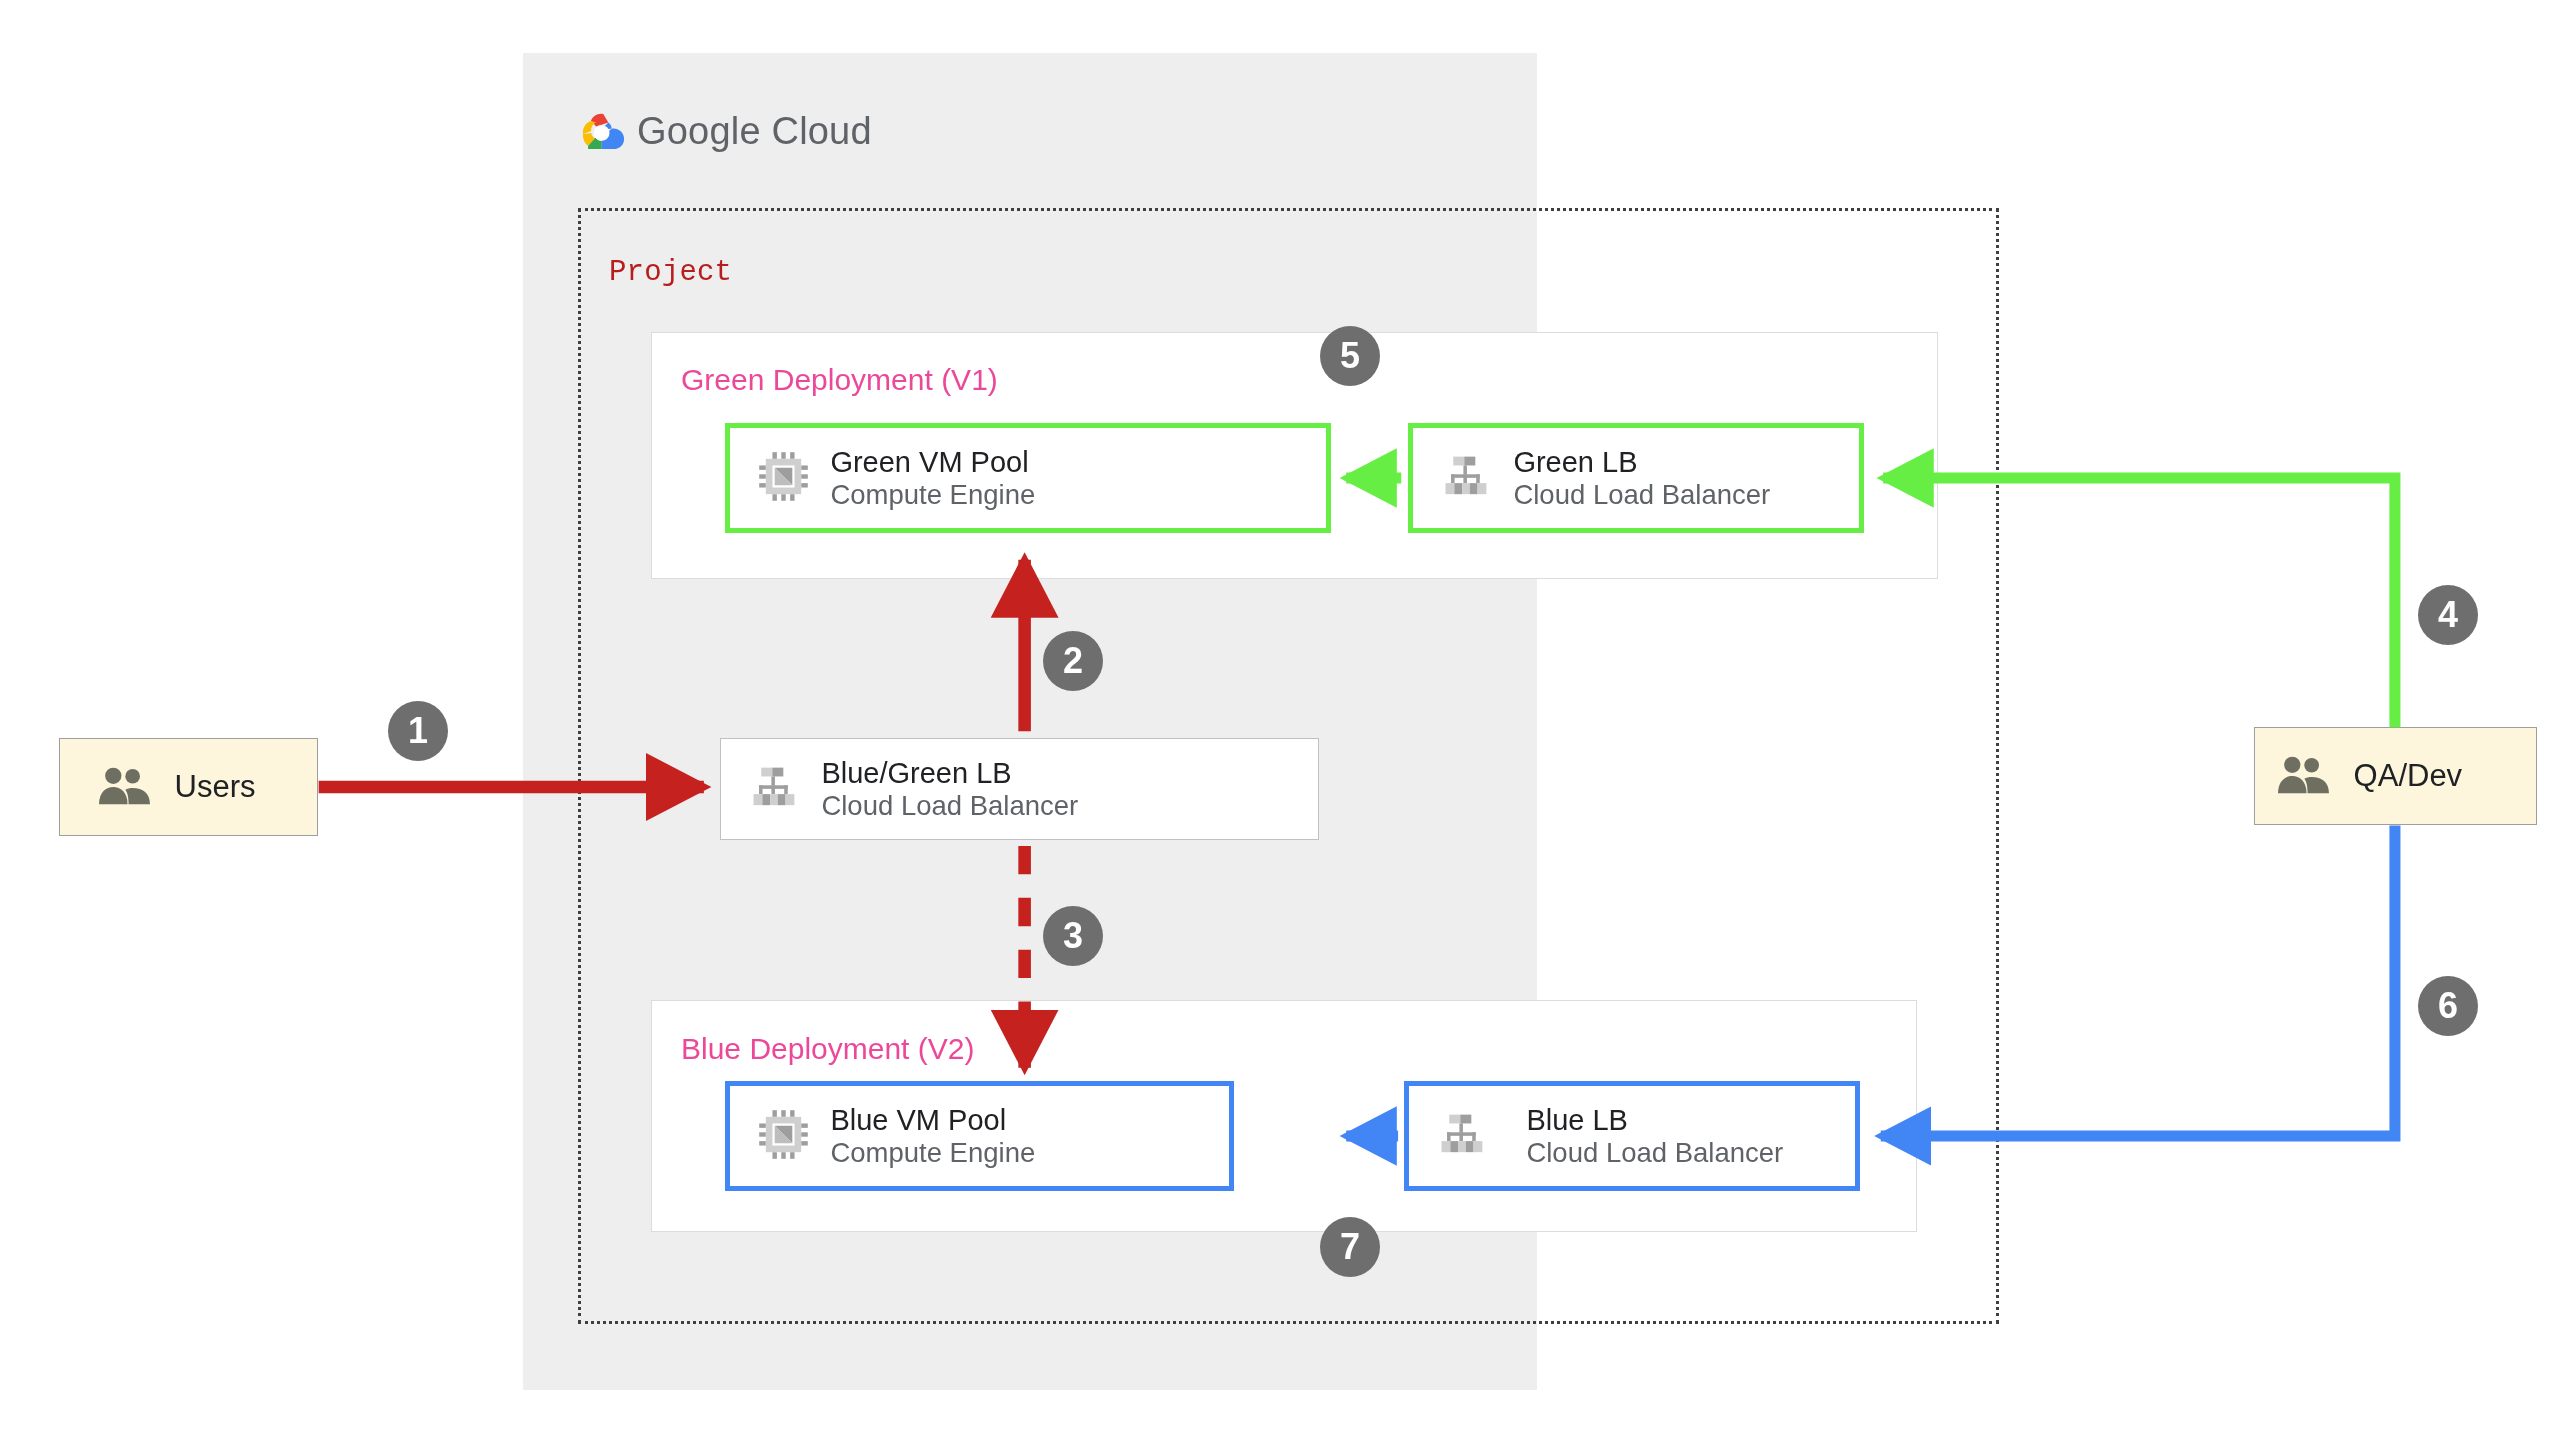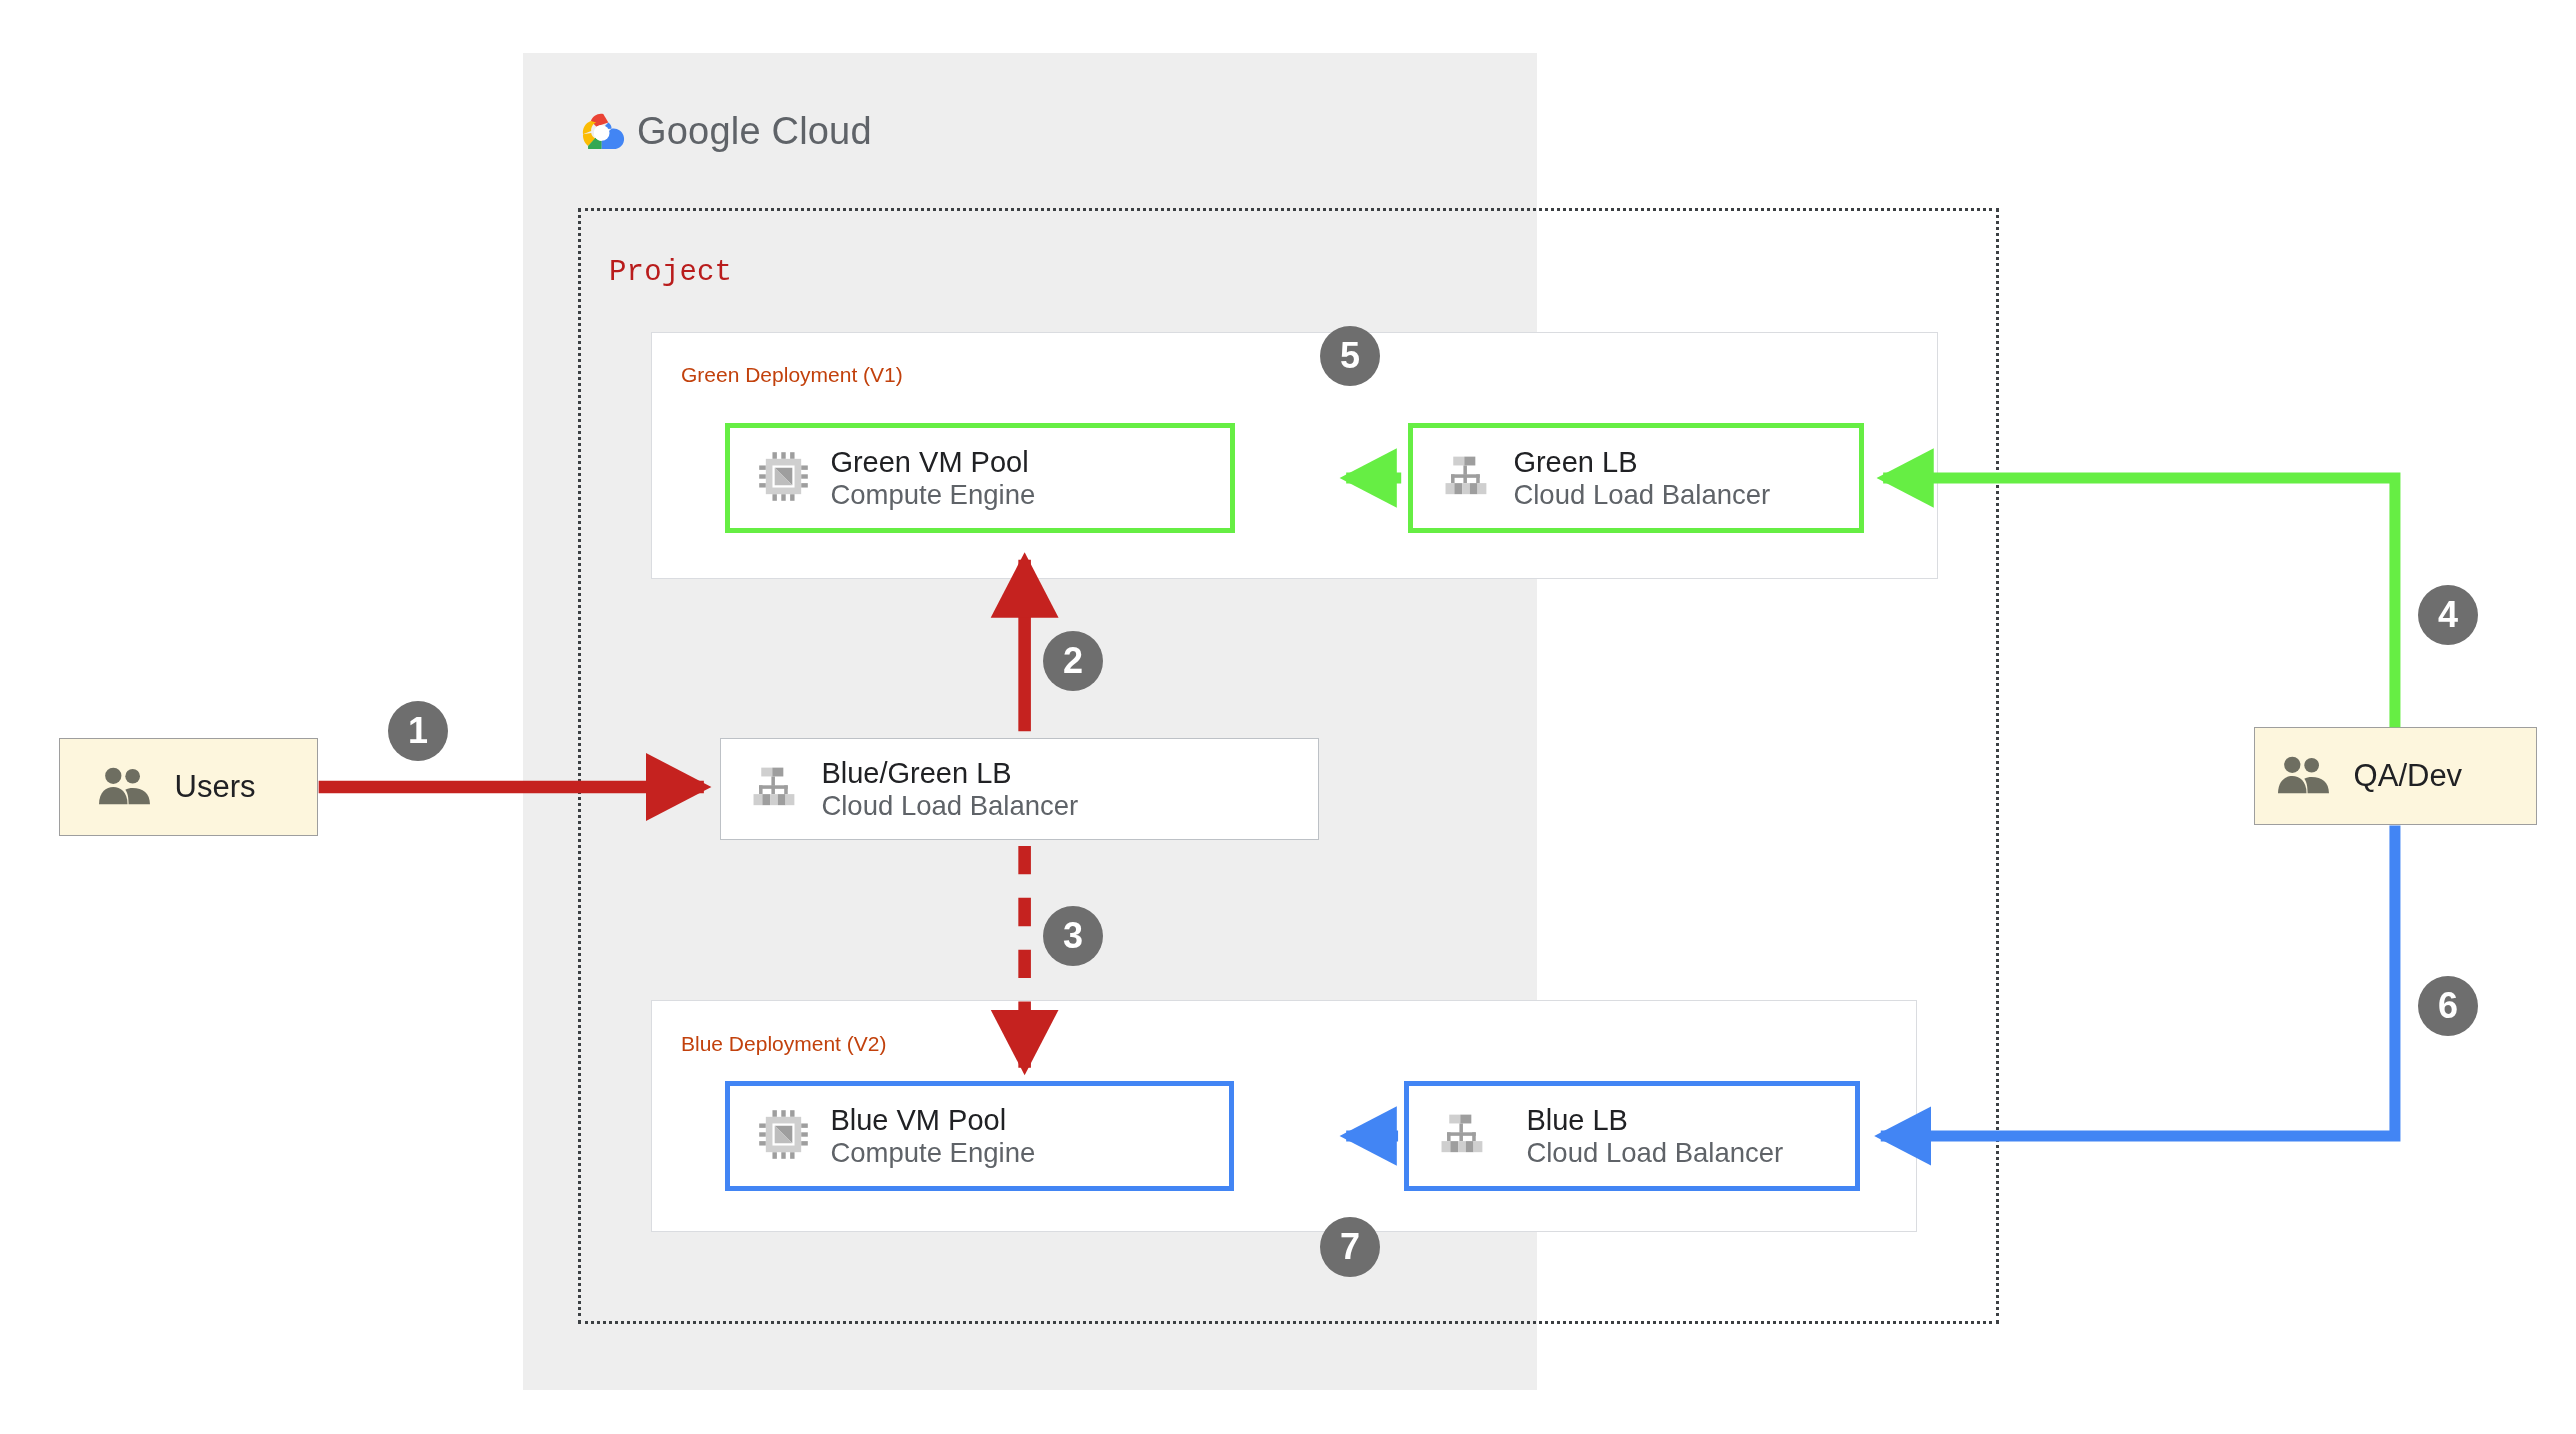--- a/index.html
+++ b/index.html
@@ -4,21 +4,21 @@
 <style>
   html,body{margin:0;padding:0;background:#ffffff;}
   body{font-family:"Liberation Sans","DejaVu Sans",sans-serif;}
   #stage{position:relative;width:2576px;height:1434px;background:#ffffff;overflow:hidden;}
 
   
   .gcp-panel{position:absolute;background:#eeeeee;}
   .project-box{position:absolute;border:3.1px dotted #3c4043;background:transparent;}
   .project-label{position:absolute;color:#b91c1c;font-size:29px;letter-spacing:0.2px;font-family:Liberation Mono, monospace;}
   .deploy-box{position:absolute;background:#ffffff;border:1.6px solid #dadce0;}
-  .deploy-label{position:absolute;color:#c2410c;font-size:21px;}
+  .deploy-label{position:absolute;color:#ec4899;font-size:30px;}
 
   
   .node{position:absolute;background:#ffffff;box-sizing:border-box;display:flex;align-items:center;}
   .node.plain{border:1.6px solid #bdc1c6;}
   .node.green{border:5.5px solid #66ee44;}
   .node.blue{border:5.5px solid #4285f4;}
   .node .ico{flex:0 0 auto;margin-left:27px;margin-right:20.4px;}
   .node .txt{display:flex;flex-direction:column;line-height:1.18;}
   .node .t1{font-size:29px;color:#202124;}
   .node .t2{font-size:27.5px;color:#5f6368;}
@@ -61,21 +61,21 @@
     </svg>
     <div class="gc-word">Google Cloud</div>
   </div>
 
   <div class="project-box" style="left:578px;top:208px;width:1415px;height:1110px;"></div>
   <div class="project-label" style="left:609px;top:256px;">Project</div>
 
   <div class="deploy-box" style="left:651px;top:332px;width:1285px;height:245px;"></div>
   <div class="deploy-label" style="left:681px;top:363px;">Green Deployment (V1)</div>
 
-  <div class="node green" style="left:725px;top:423px;width:510px;height:110px;">
+  <div class="node green" style="left:725px;top:423px;width:606px;height:110px;">
     <span class="ico">
       <svg width="53" height="53" viewBox="0 0 24 24">
         <g fill="#9e9e9e">
           <rect x="7" y="1" width="2" height="3"></rect>
             <rect x="11" y="1" width="2" height="3"></rect>
             <rect x="15" y="1" width="2" height="3"></rect>
           <rect x="7" y="20" width="2" height="3"></rect>
             <rect x="11" y="20" width="2" height="3"></rect>
             <rect x="15" y="20" width="2" height="3"></rect>
           <rect x="1" y="7" width="3" height="2"></rect>

